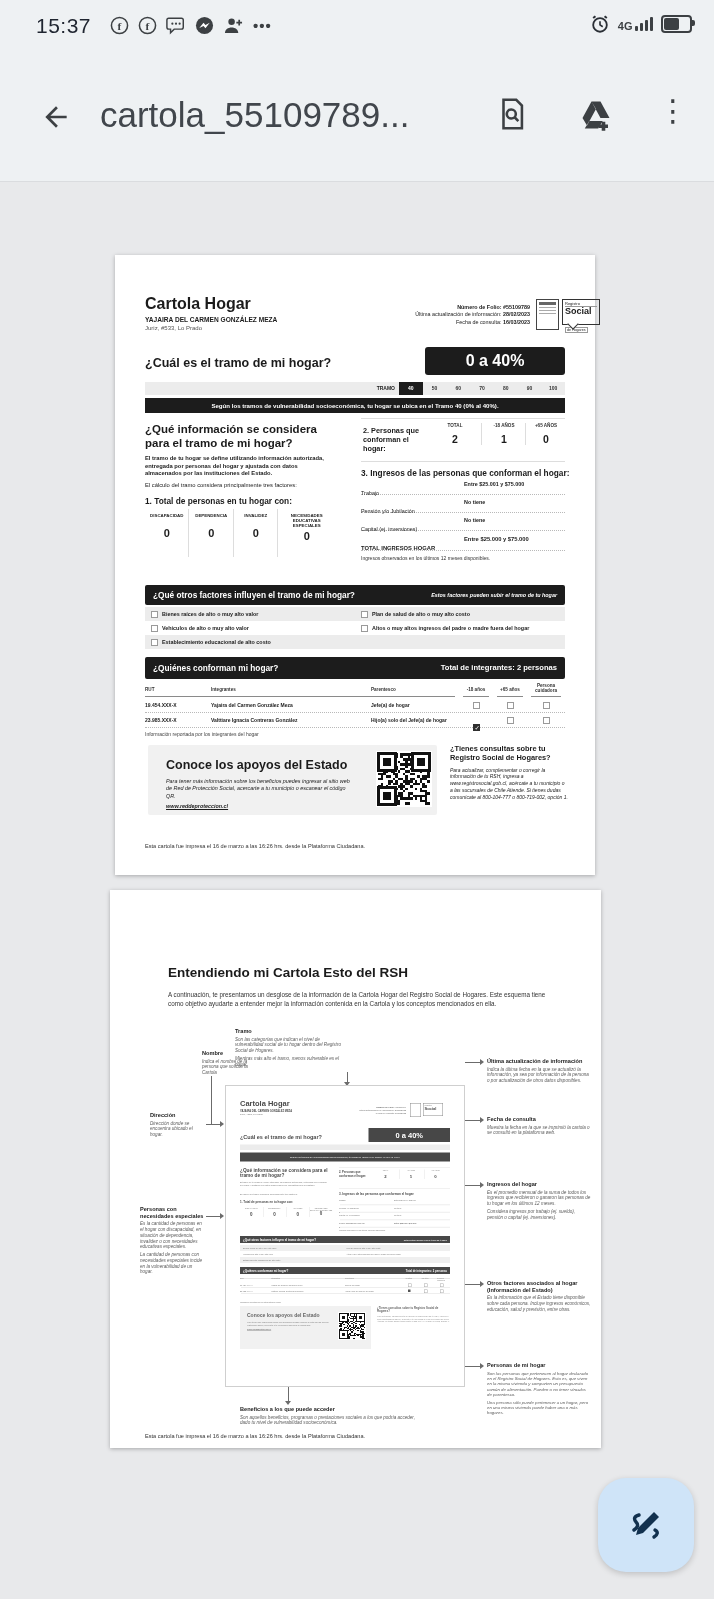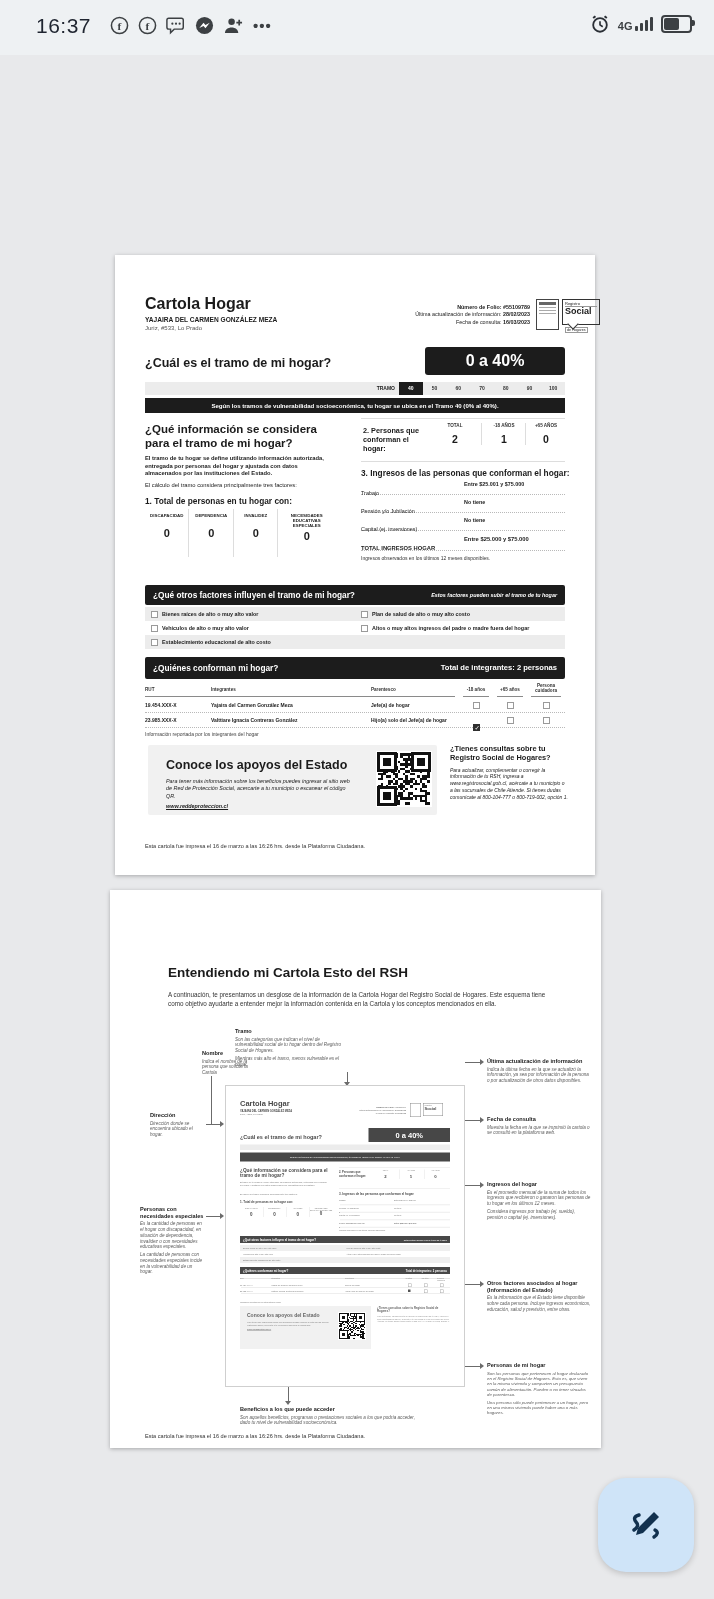--- a/index.html
+++ b/index.html
@@ -58,21 +58,21 @@
 
   .fab{position:absolute;left:598px;top:1478px;width:96px;height:94px;border-radius:28px;background:#cfe4f8;border:none;
     display:flex;align-items:center;justify-content:center;box-shadow:0 2px 6px rgba(0,0,0,.18);cursor:pointer;}
 </style>
 </head>
 <body>
 
 <div id="screen">
 
   <div class="statusbar">
-    <span class="sb-time">16:37</span>
+    <span class="sb-time">15:37</span>
     <span class="sb-icons">
       <svg width="19" height="19" viewBox="0 0 20 20">
           <circle cx="10" cy="10" r="8.5" fill="none" stroke="#3c4043" stroke-width="1.6"></circle>
           <text x="10" y="14.5" font-size="12" font-weight="bold" fill="#3c4043" text-anchor="middle" font-family="Liberation Serif,serif">f</text>
         </svg>
       <svg width="19" height="19" viewBox="0 0 20 20">
           <circle cx="10" cy="10" r="8.5" fill="none" stroke="#3c4043" stroke-width="1.6"></circle>
           <text x="10" y="14.5" font-size="12" font-weight="bold" fill="#3c4043" text-anchor="middle" font-family="Liberation Serif,serif">f</text>
         </svg>
       <svg width="20" height="19" viewBox="0 0 22 20">
@@ -107,20 +107,36 @@
             <i style="height:14px"></i>
           </span>
       </span>
       <span class="batt">
           <i></i>
           <u></u>
         </span>
     </span>
   </div>
 
+  <div class="appbar">
+    <svg class="ab-ico" style="left:40px;top:46px;" width="32" height="32" viewBox="0 0 24 24">
+        <path d="M20 11H7.8l5.6-5.6L12 4l-8 8 8 8 1.4-1.4L7.8 13H20z" fill="#3c4043"></path>
+      </svg>
+    <div class="ab-title">cartola_55109789...</div>
+    <svg class="ab-ico" style="left:495px;" width="34" height="34" viewBox="0 0 24 24">
+        <path d="M6 2h9l4 4v16H6z" fill="none" stroke="#3c4043" stroke-width="1.8"></path>
+        <circle cx="11.5" cy="12" r="3.2" fill="none" stroke="#3c4043" stroke-width="1.8"></circle>
+        <path d="M13.8 14.3 16.5 17" stroke="#3c4043" stroke-width="1.8"></path>
+      </svg>
+    <svg class="ab-ico" style="left:578px;" width="36" height="36" viewBox="0 0 24 24">
+        <path d="M9 3h6l6 11h-6zM9 3 3 14l3 5 6-11zM7.5 16h9l-3 5h-9z" fill="#3c4043"></path>
+        <path d="M17 16.5v6M14 19.5h6" stroke="#3c4043" stroke-width="2.4"></path>
+      </svg>
+    <span class="ab-ico" style="left:658px;top:38px;font-size:30px;color:#3c4043;">⋮</span>
+  </div>
 
   <div class="sheet" id="p1">
 
     <div class="a b" style="left:30px;top:40px;font-size:16px;">Cartola Hogar</div>
     <div class="a b" style="left:30px;top:61px;font-size:6.6px;">YAJAIRA DEL CARMEN GONZÁLEZ MEZA</div>
     <div class="a" style="left:30px;top:70px;font-size:6px;color:#555;">Juriz, #533, Lo Prado</div>
 
     <div class="a r" style="left:230px;top:49px;width:185px;font-size:5.4px;line-height:1.35;color:#222;">
       <div><span class="b">Número de Folio:</span> <span class="b">#55109789</span></div>
       <div><span>Última actualización de información:</span> <span class="b">28/02/2023</span></div>

